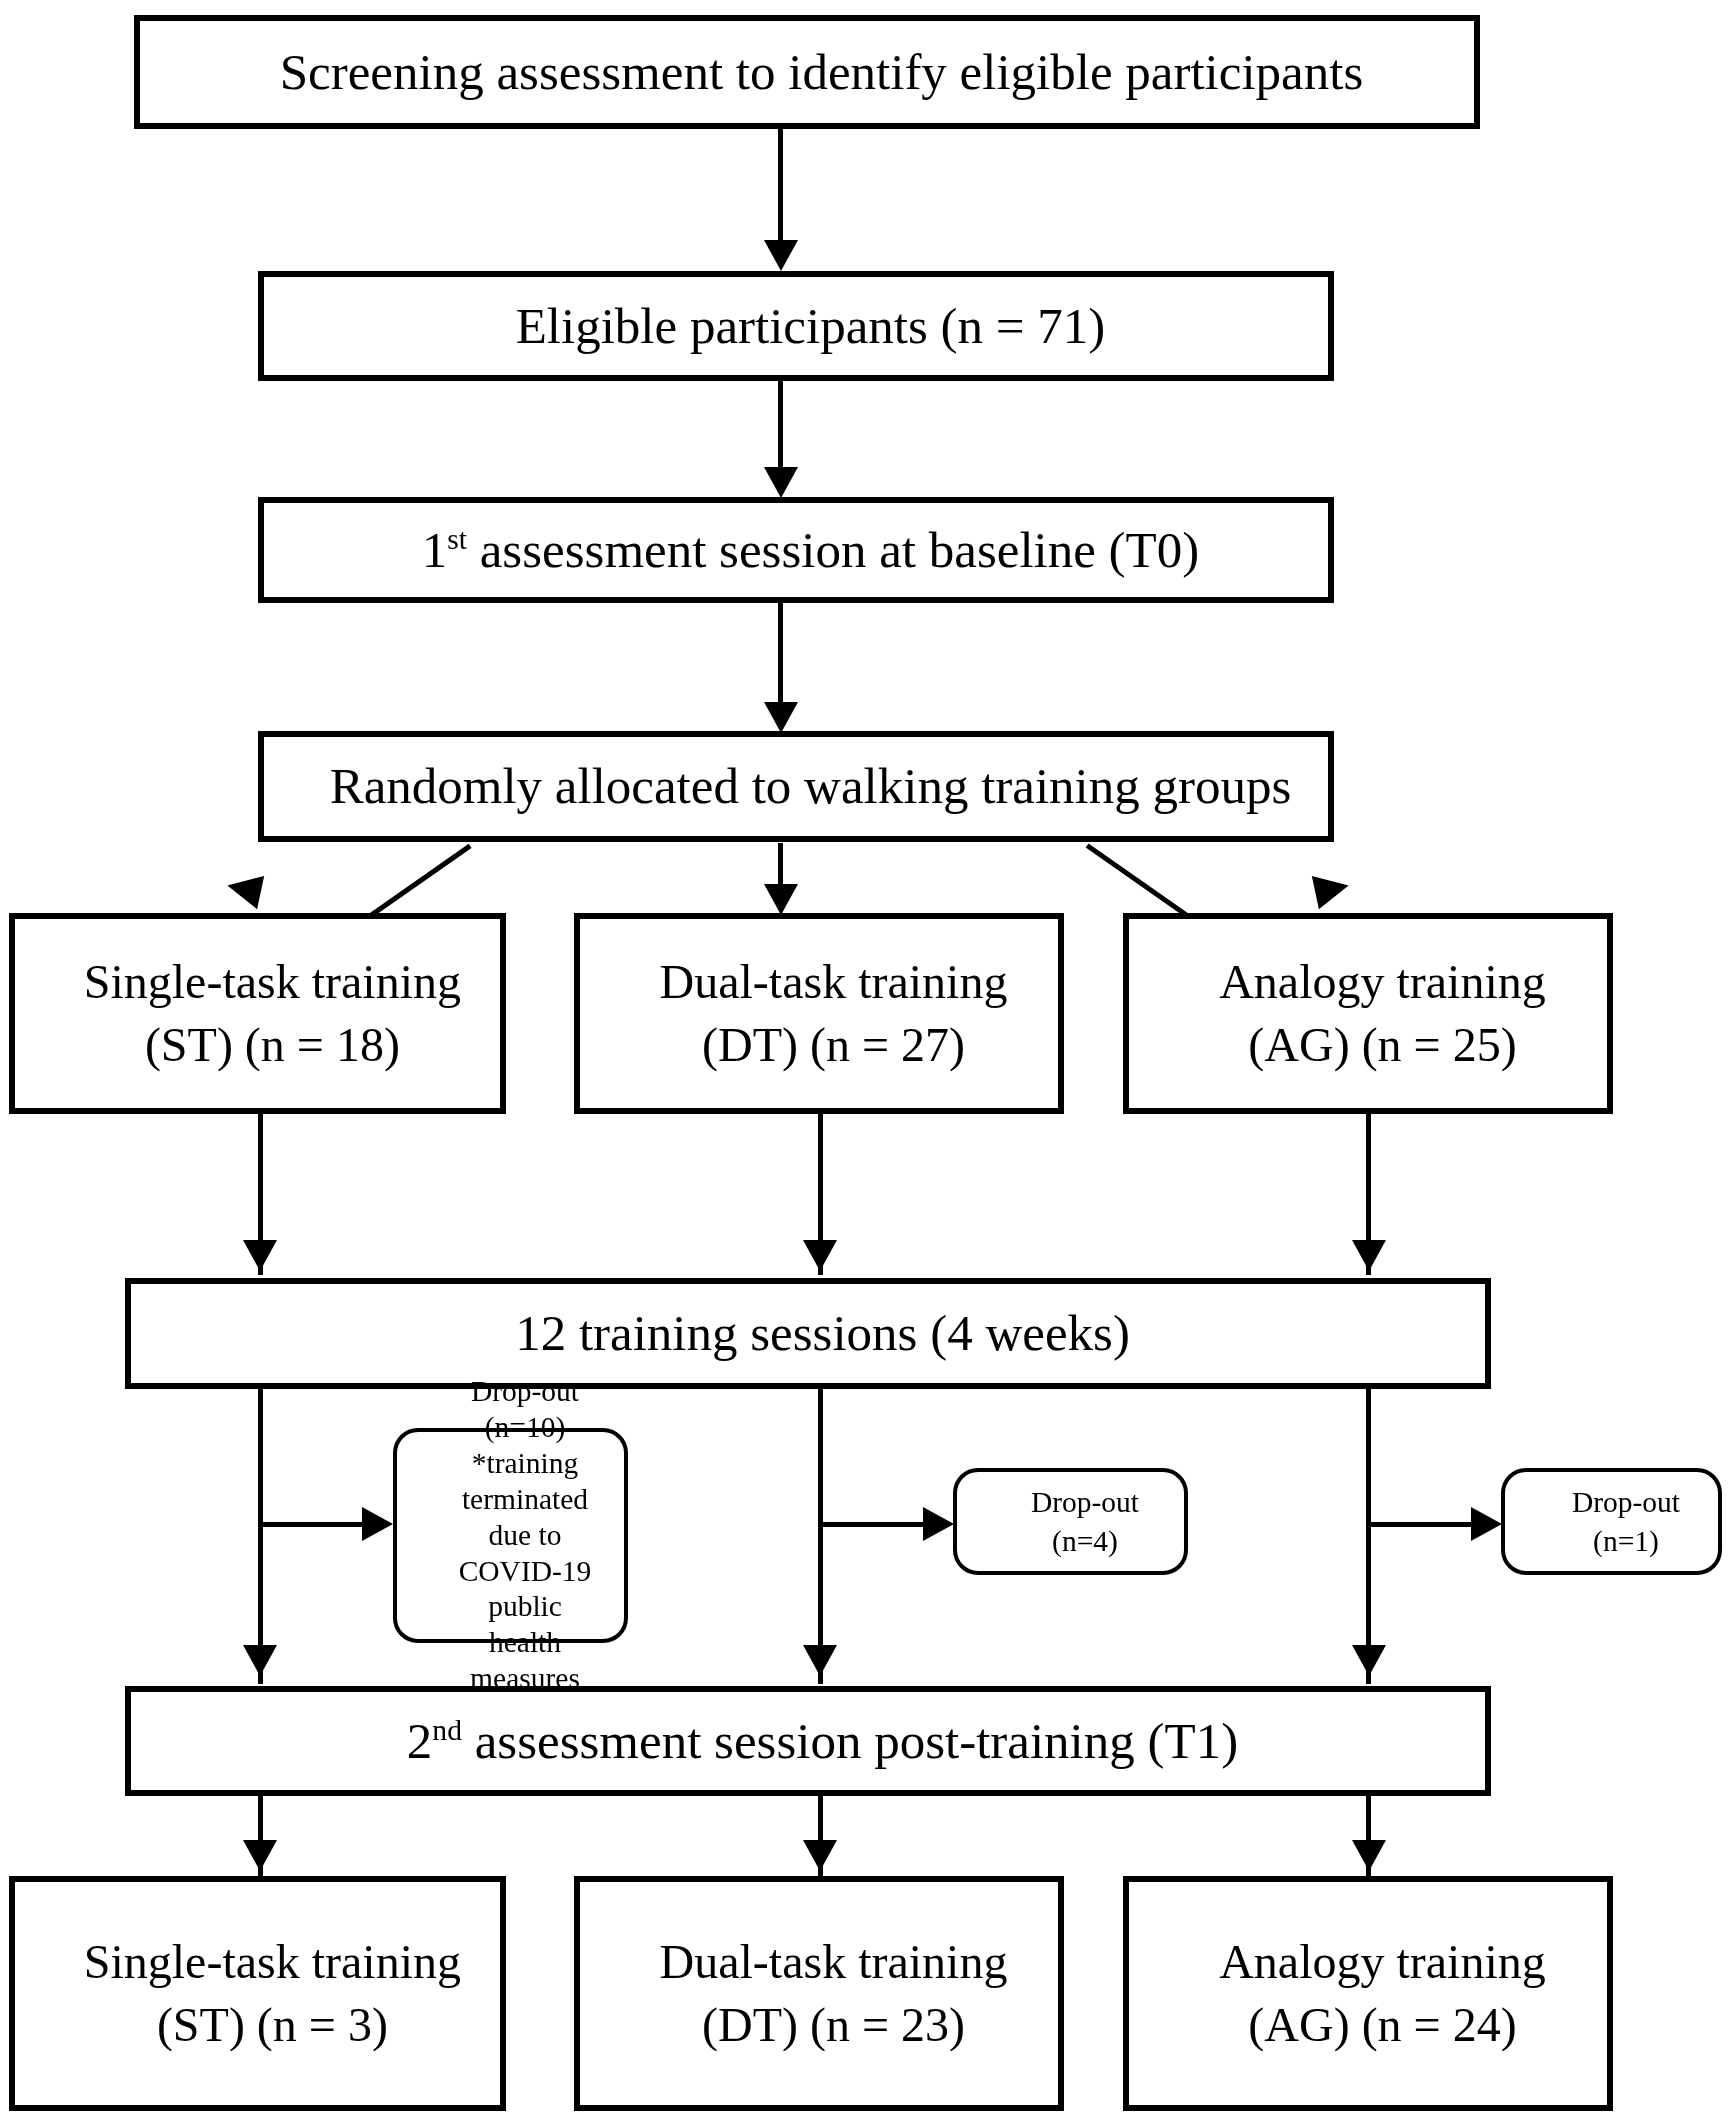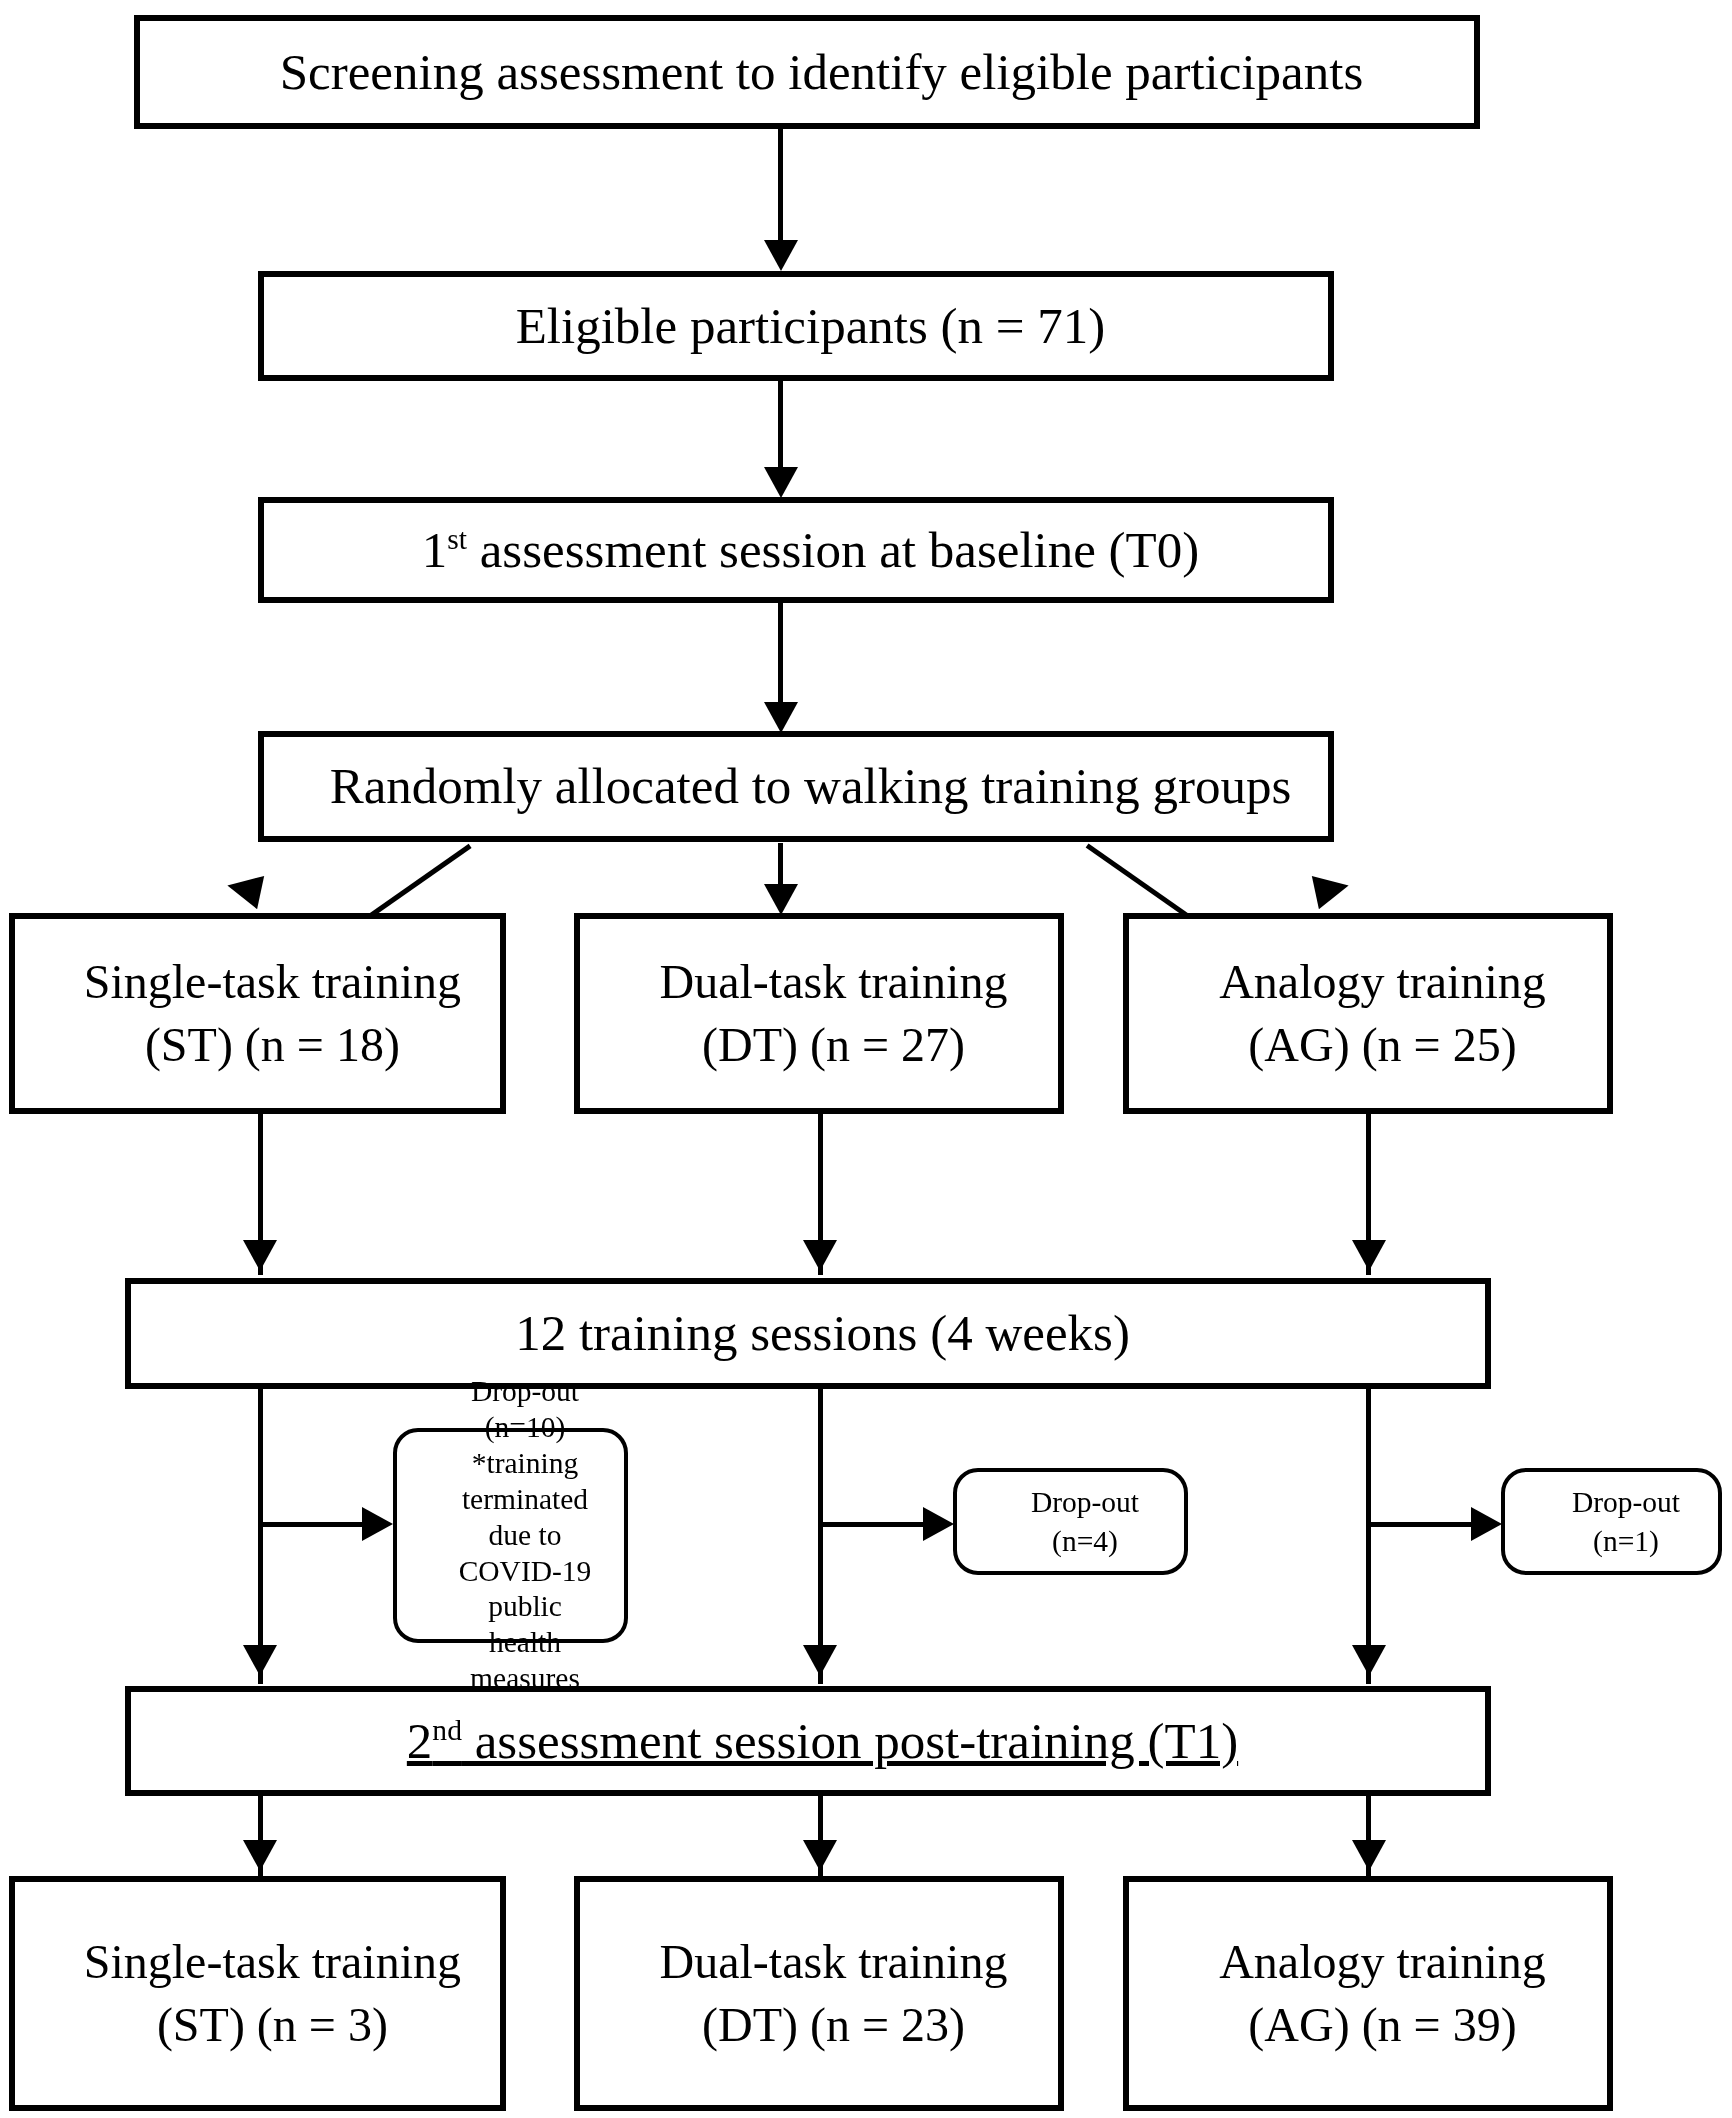--- a/index.html
+++ b/index.html
@@ -184,21 +184,21 @@
   </div>
 
   <div class="box sm two-line" style="left:953px; top:1468px; width:235px; height:107px; border-width:4.7px;">
     <span class="txt"><span>Drop-out</span><br><span>(n=4)</span></span>
   </div>
 
   <div class="box sm two-line" style="left:1501px; top:1468px; width:221px; height:107px; border-width:4.7px;">
     <span class="txt"><span>Drop-out</span><br><span>(n=1)</span></span>
   </div>
 
-  <div class="box lg" style="left:125px; top:1686px; width:1366px; height:110px;text-decoration:underline;">
+  <div class="box lg" style="left:125px; top:1686px; width:1366px; height:110px;">
     <span class="txt"><span>2</span><sup>nd</sup><span> assessment  session post-training (T1)</span></span>
   </div>
 
   <div class="vline" style="left:258px; top:1796px; height:81px;"></div>
   <div class="arrow-down" style="left:243px; top:1840px;"></div>
 
   <div class="vline" style="left:818px; top:1796px; height:81px;"></div>
   <div class="arrow-down" style="left:803px; top:1840px;"></div>
 
   <div class="vline" style="left:1366px; top:1796px; height:81px;"></div>
@@ -206,17 +206,17 @@
 
   <div class="box md two-line" style="left:9.4px; top:1876px; width:497px; height:235px;">
     <span class="txt"><span>Single-task  training</span><br><span>(ST) (n = 3)</span></span>
   </div>
 
   <div class="box md two-line" style="left:574px; top:1876px; width:490px; height:235px;">
     <span class="txt"><span>Dual-task training</span><br><span>(DT) (n = 23)</span></span>
   </div>
 
   <div class="box md two-line" style="left:1123px; top:1876px; width:490px; height:235px;">
-    <span class="txt"><span>Analogy training</span><br><span>(AG) (n = 39)</span></span>
+    <span class="txt"><span>Analogy training</span><br><span>(AG) (n = 24)</span></span>
   </div>
 
 </div>
 
 
 </body></html>

